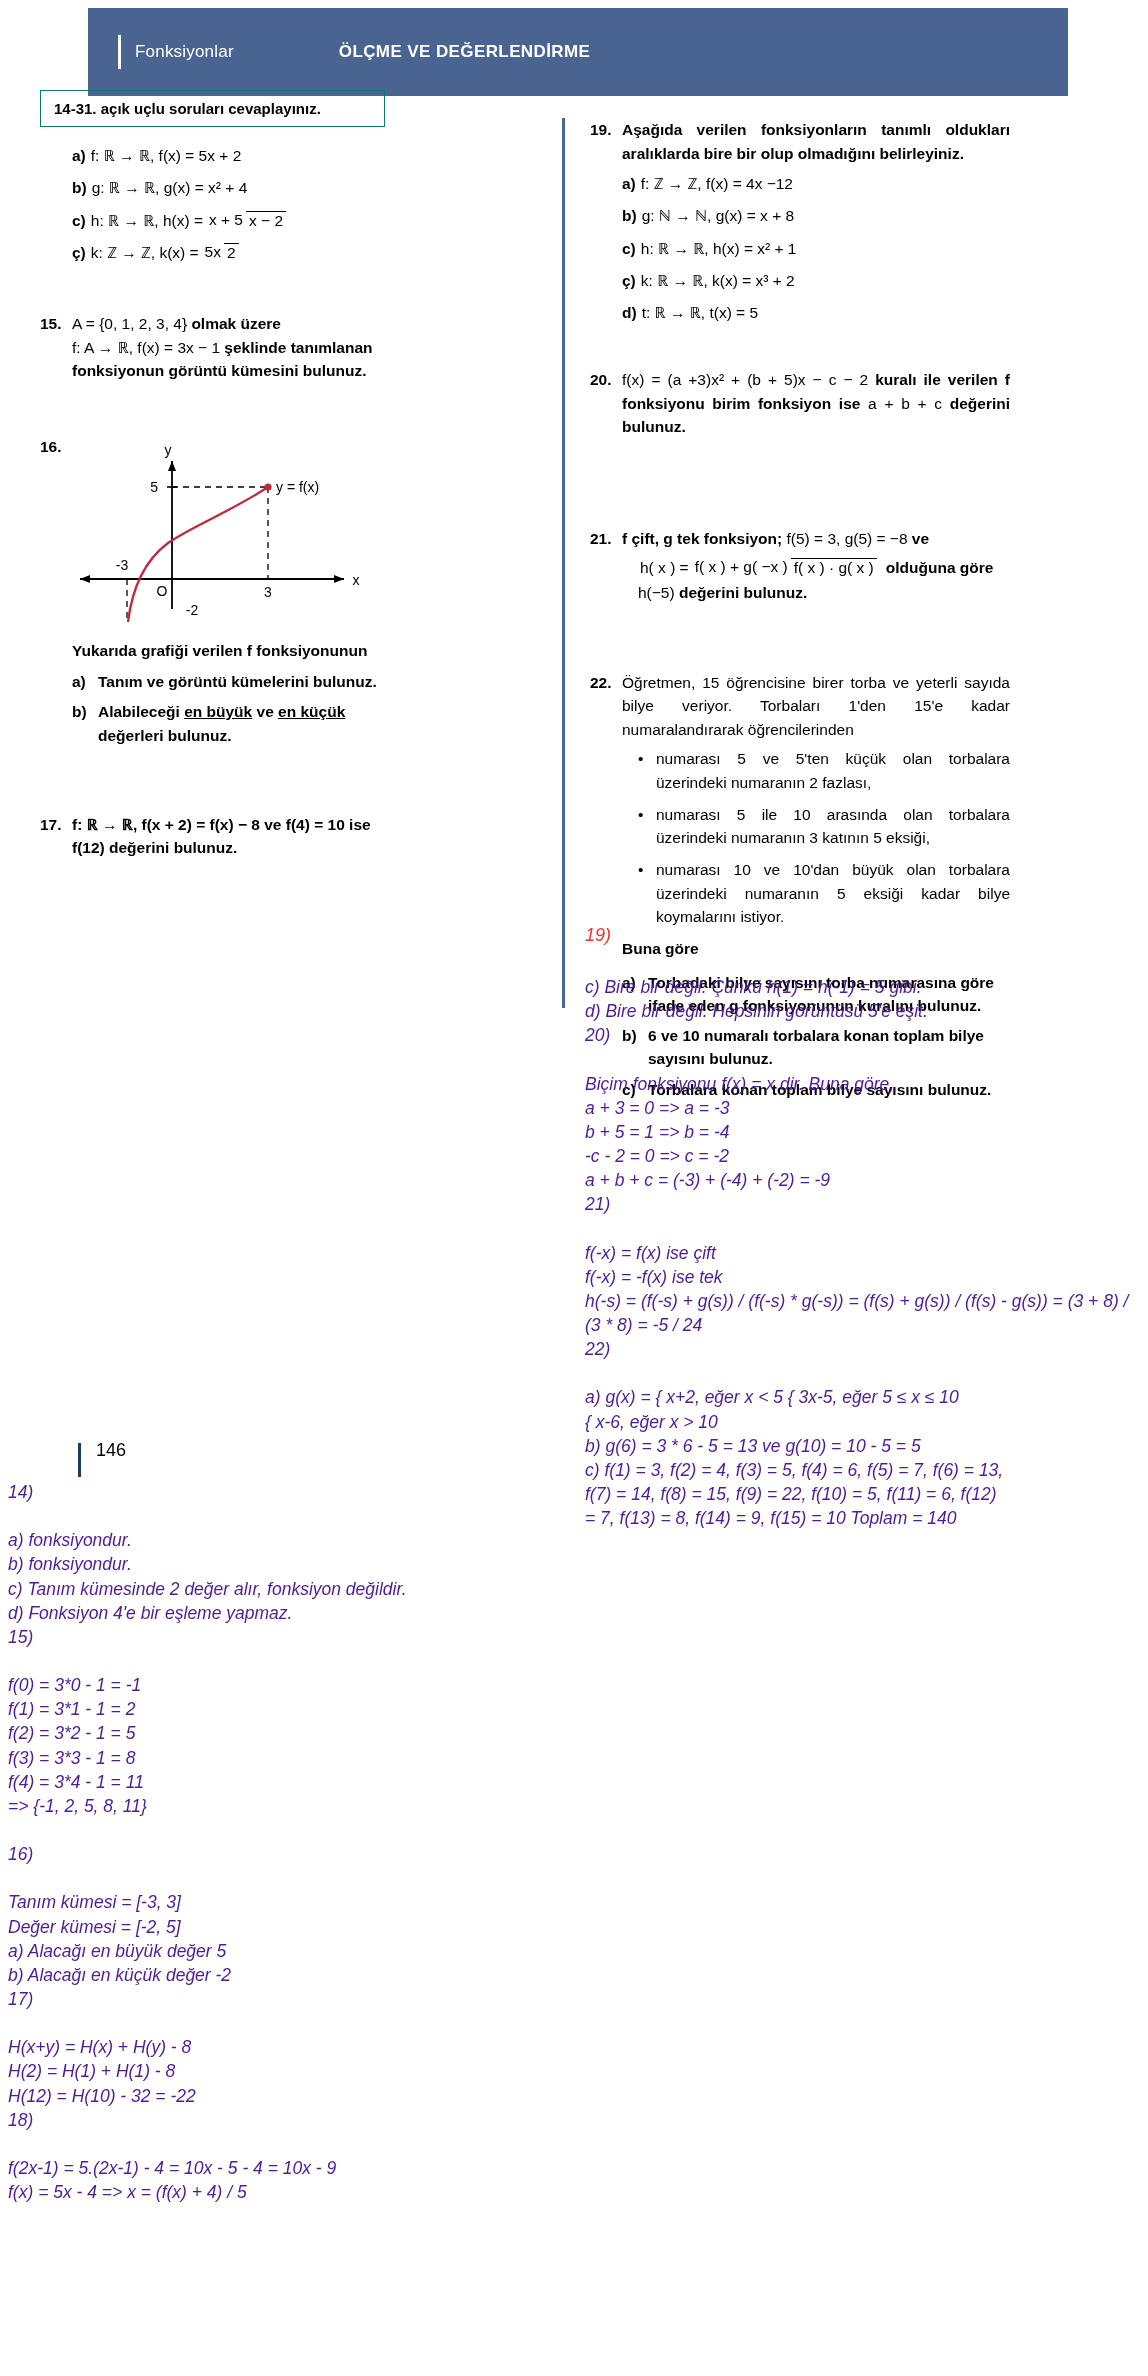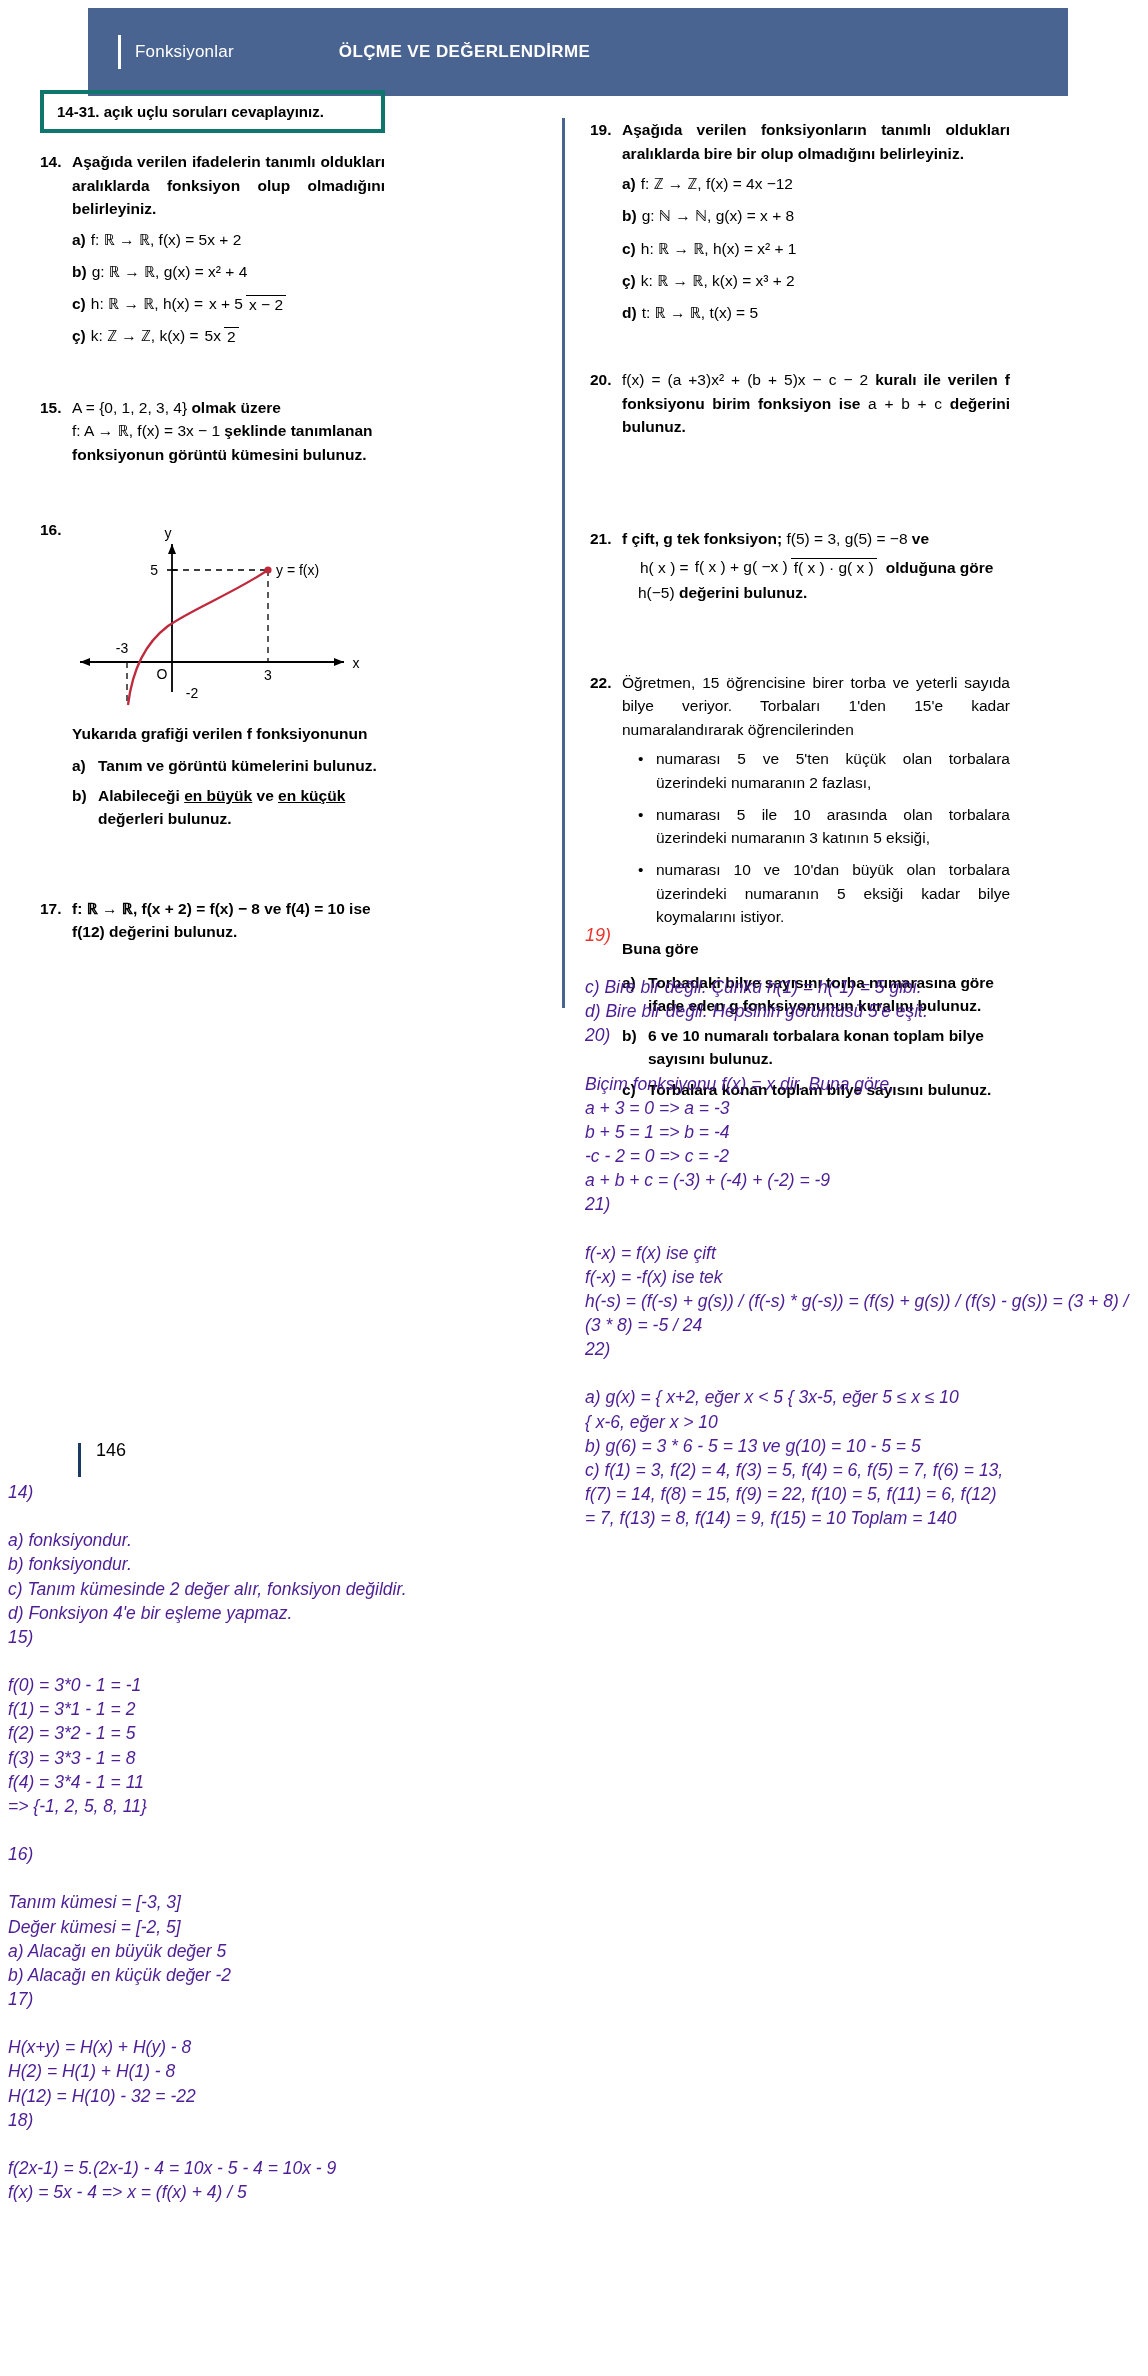--- a/index.html
+++ b/index.html
@@ -32,21 +32,21 @@
   
   .col-left  { position:absolute; left:40px;  top:90px; width:345px; }
   .col-right { position:absolute; left:590px; top:90px; width:420px; }
 
   .rule-right {
     position:absolute; left:562px; top:118px; width:3px; height:890px;
     background:#4a6491;
   }
 
   .instr-box {
-    border:4px solid #0f766e; padding:9px 13px; margin-bottom:17px;
+    border:1px solid #0f766e; padding:9px 13px; margin-bottom:17px;
     font-size:15px; font-weight:bold;
   }
 
   .q { margin-bottom:6px; font-size:15.5px; line-height:1.52; }
   .q-head { display:flex;justify-content:flex-end; }
   .q-num { font-weight:bold; flex:0 0 32px; }
   .q-body { flex:1 1 auto; text-align:justify; }
   .b { font-weight:bold; }
   .n { font-weight:normal; }
   .u { text-decoration:underline; }
@@ -104,24 +104,20 @@
   <div class="title">ÖLÇME VE DEĞERLENDİRME</div>
 </div>
 
 <div class="rule-right"></div>
 
 <div class="col-left">
 
   <div class="instr-box">14-31. açık uçlu soruları cevaplayınız.</div>
 
   <div class="q">
-    <div class="q-head">
-      <div class="q-num">14.</div>
-      <div class="q-body b">Aşağıda verilen ifadelerin tanımlı oldukları aralıklarda fonksiyon olup olmadığını belirleyiniz.</div>
-    </div>
     <div class="opts">
       <div class="opt">
         <span class="lbl">a)</span>
         <span>f: ℝ → ℝ, f(x) = 5x + 2</span>
       </div>
       <div class="opt">
         <span class="lbl">b)</span>
         <span>g: ℝ → ℝ, g(x) = x² + 4</span>
       </div>
       <div class="opt">

